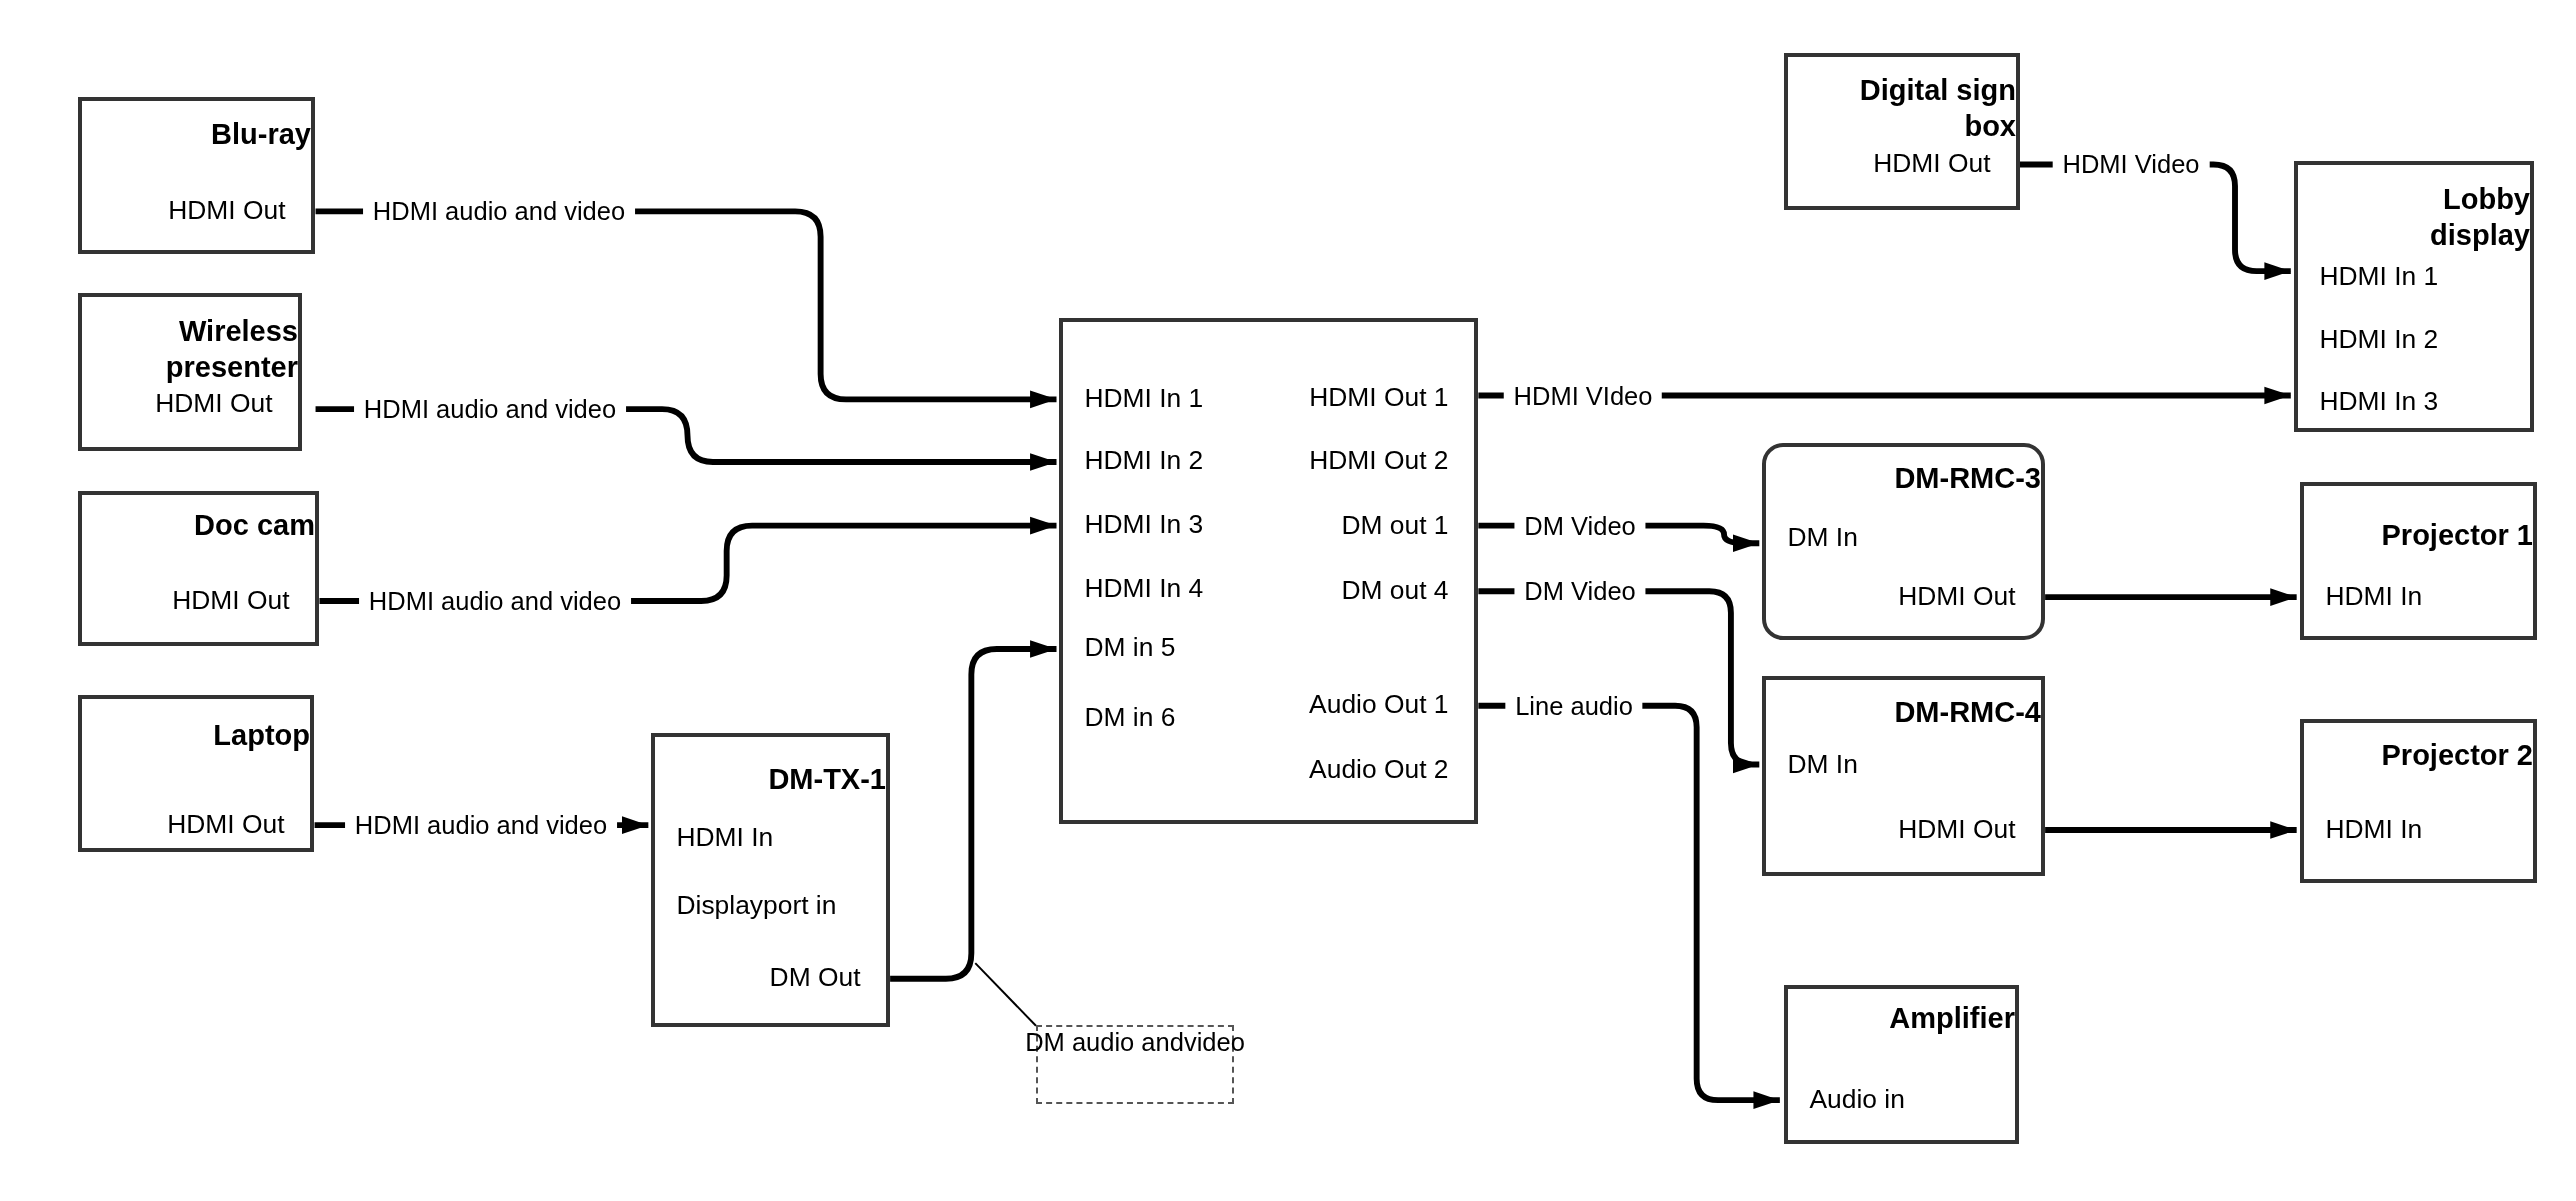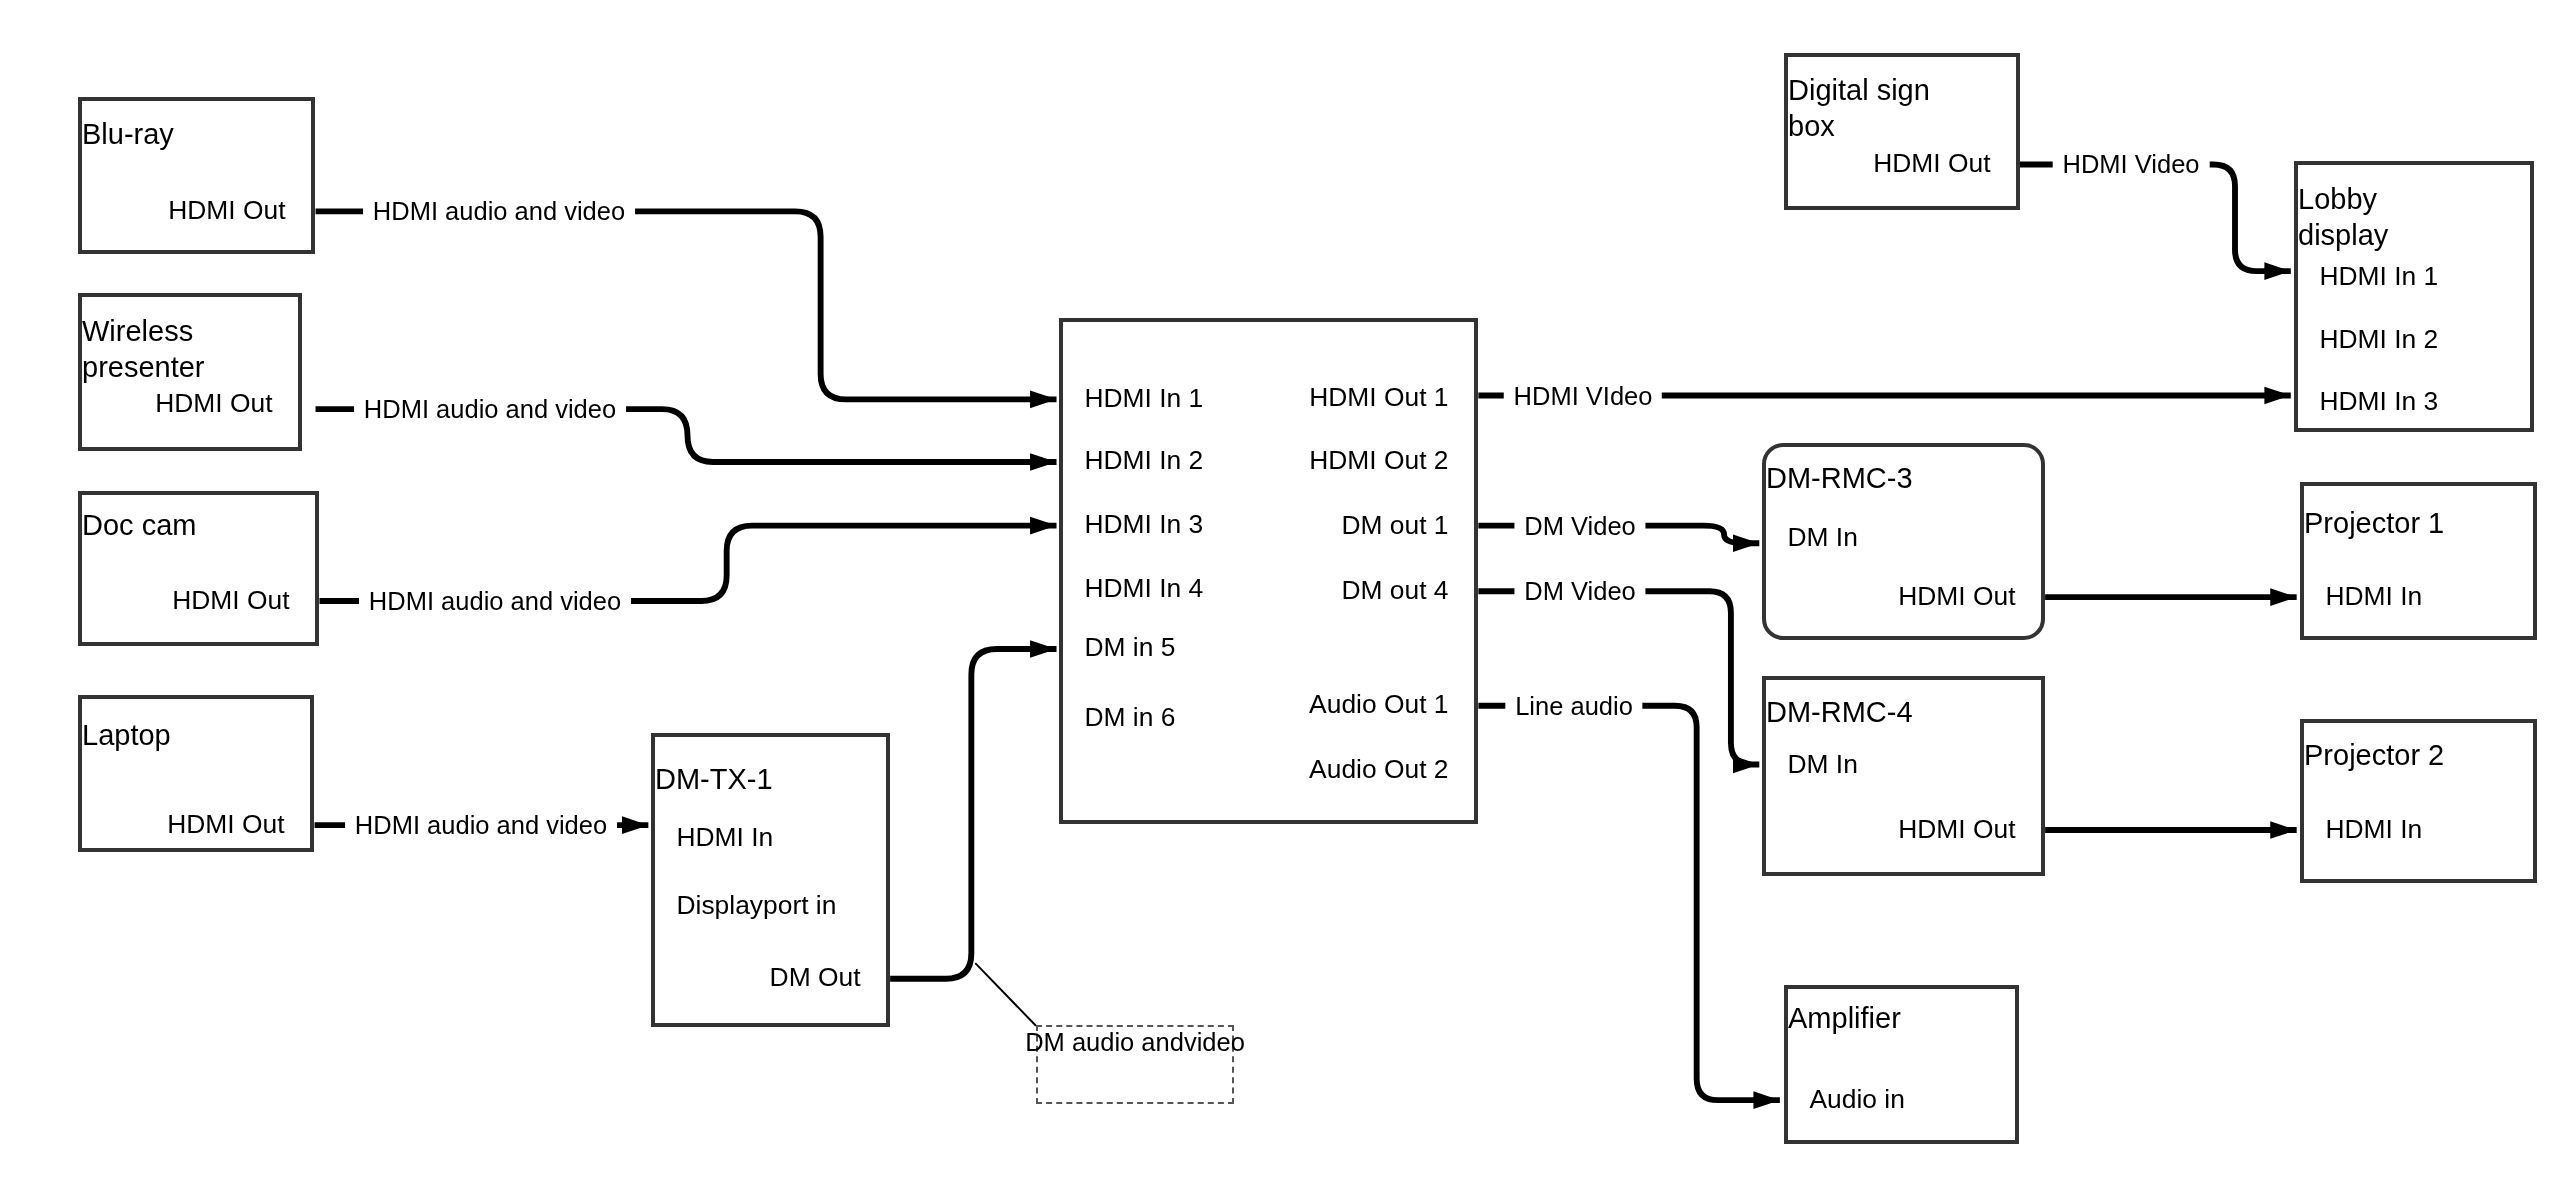--- a/index.html
+++ b/index.html
@@ -12,22 +12,22 @@
   }
   #wires-svg { position: absolute; left: 0; top: 0; }
   .box {
     position: absolute;
     background: #ffffff;
     border: 4.9px solid #333333;
     box-sizing: border-box;
   }
   .title-wrap { position: absolute; left: 0; right: 0; }
   .title-line {
-    text-align: left;
-    font-weight: normal;
+    text-align: right;
+    font-weight: bold;
     font-size: 29px;
     line-height: 36px;
     white-space: nowrap;
   }
   .port {
     position: absolute;
     font-size: 26.4px;
     line-height: 33px;
     white-space: nowrap;
   }
@@ -148,21 +148,21 @@
       <span class="port left" style="top: 220px;">HDMI In 3</span>
     </div>
     <div class="box" style="left: 1762px; top: 443px; width: 283px; height: 197px; border-color: rgb(51, 51, 51); border-radius: 21px;">
       <div class="title-wrap" style="top: 12.7px;">
         <div class="title-line">DM-RMC-3</div>
       </div>
       <span class="port left" style="top: 74px;">DM In</span>
       <span class="port right" style="top: 133px;">HDMI Out</span>
     </div>
     <div class="box" style="left: 2300px; top: 482px; width: 237px; height: 158px; border-color: rgb(51, 51, 51);">
-      <div class="title-wrap" style="top: 19px;">
+      <div class="title-wrap" style="top: 31px;">
         <div class="title-line">Projector 1</div>
       </div>
       <span class="port left" style="top: 94px;">HDMI In</span>
     </div>
     <div class="box" style="left: 1762px; top: 676px; width: 283px; height: 200px; border-color: rgb(51, 51, 51);">
       <div class="title-wrap" style="top: 13.7px;">
         <div class="title-line">DM-RMC-4</div>
       </div>
       <span class="port left" style="top: 68px;">DM In</span>
       <span class="port right" style="top: 133px;">HDMI Out</span>

